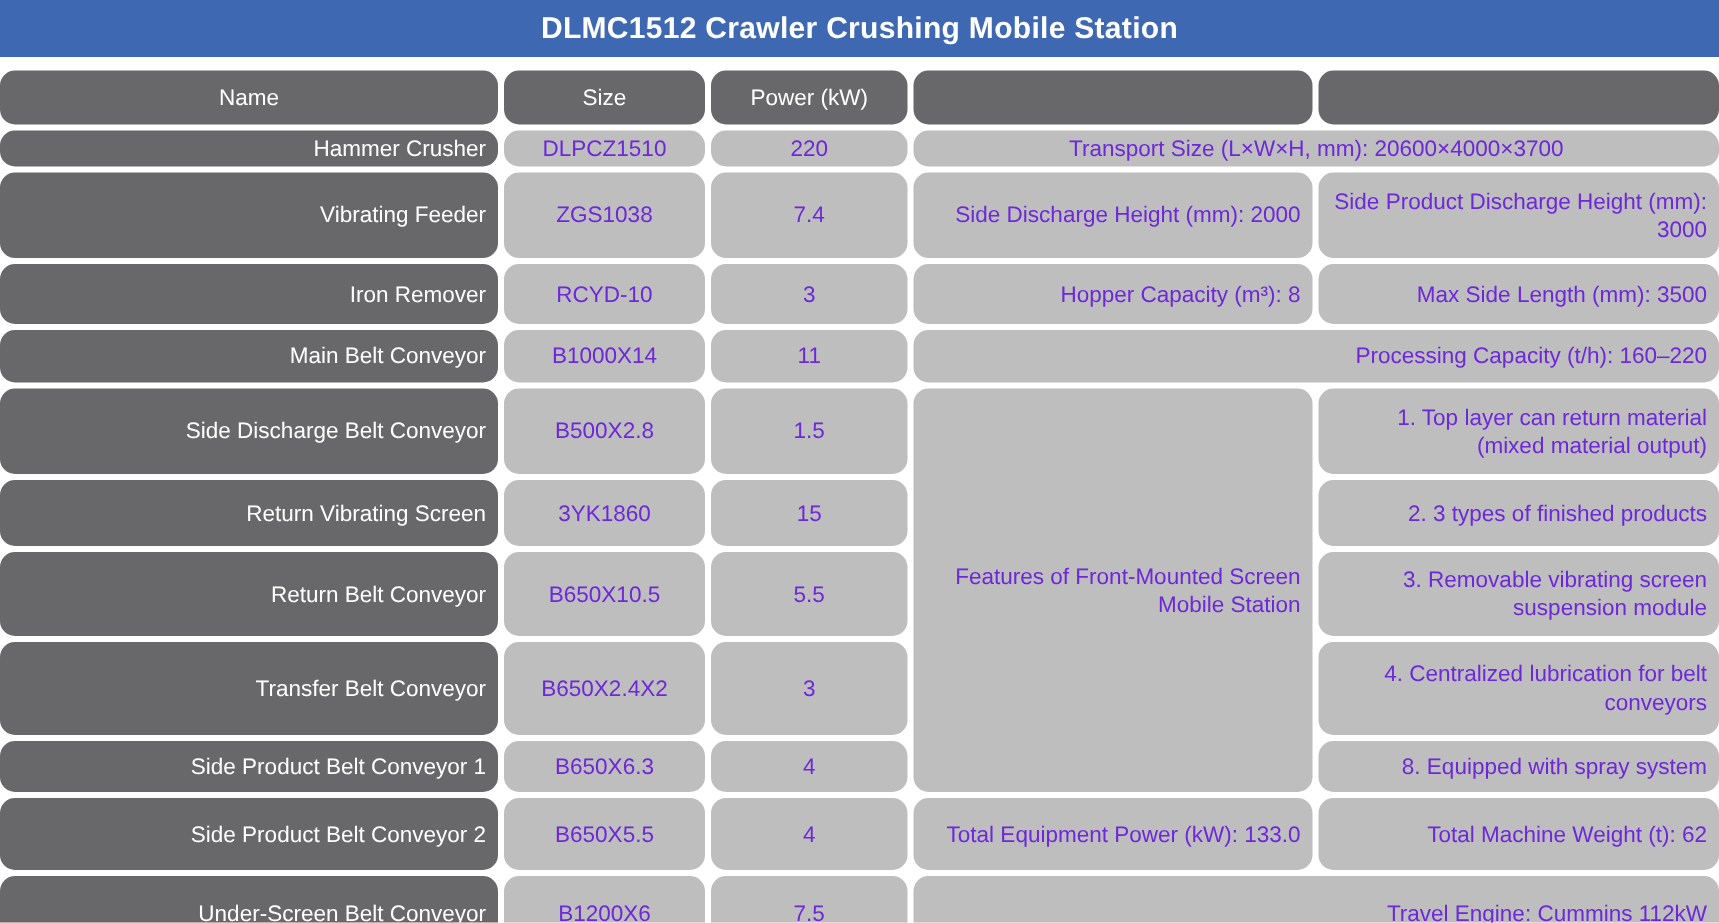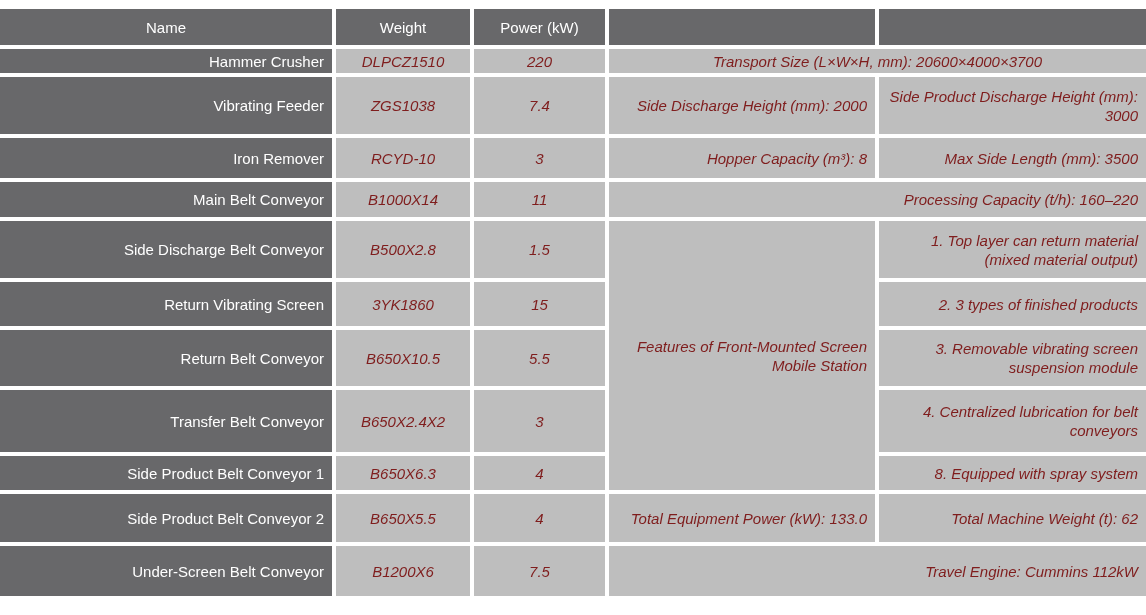--- a/index.html
+++ b/index.html
@@ -34,45 +34,47 @@
     table-layout: fixed;
     width: 1154px;
     margin: 5px 0 0 -4px;
   }
   table.spec td, table.spec th {
     font-size: 15px;
     line-height: 19px;
     vertical-align: middle;
     overflow: hidden;
     font-weight: normal;
+    border-radius: 10px;
   }
   .dark  { background: #68686A; color: #ffffff; }
-  .light { background: #BEBEBE; color: #7f1d1d; font-style: italic; }
+  .light { background: #BEBEBE; color: #6d28d9; }
   .tl { text-align: right; padding: 0 8px; }
   .tc { text-align: center; padding: 0 2px; }
 </style>
 </head>
 <body>
 
 <div class="page">
 
+  <div class="title-bar">DLMC1512 Crawler Crushing Mobile Station</div>
 
   <table class="spec">
     <colgroup>
       <col style="width:332px">
       <col style="width:134px">
       <col style="width:131px">
       <col style="width:266px">
       <col style="width:267px">
     </colgroup>
 
     <tbody>
         <tr style="height:36px">
       <th class="dark tc">Name</th>
-      <th class="dark tc">Weight</th>
+      <th class="dark tc">Size</th>
       <th class="dark tc">Power (kW)</th>
       <th class="dark tc"></th>
       <th class="dark tc"></th>
     </tr>
 
     <tr style="height:24px">
       <td class="dark tl">Hammer Crusher</td>
       <td class="light tc">DLPCZ1510</td>
       <td class="light tc">220</td>
       <td class="light tc" colspan="2">Transport Size (L×W×H, mm): 20600×4000×3700</td>

